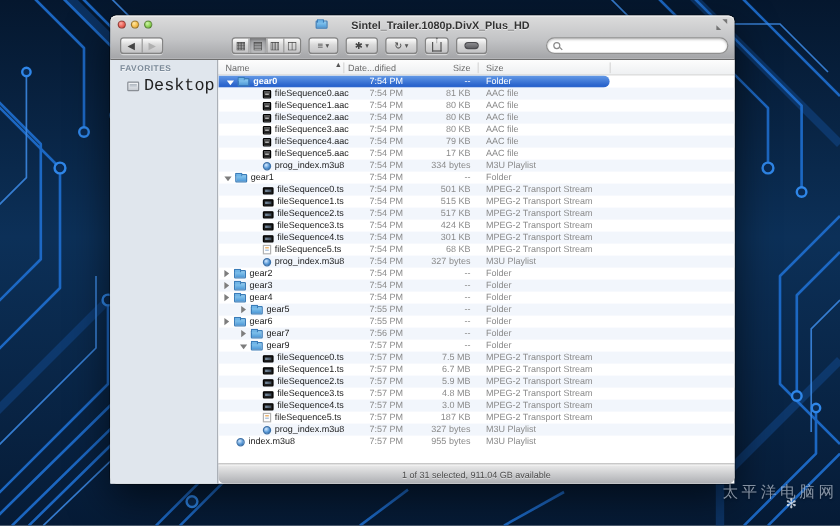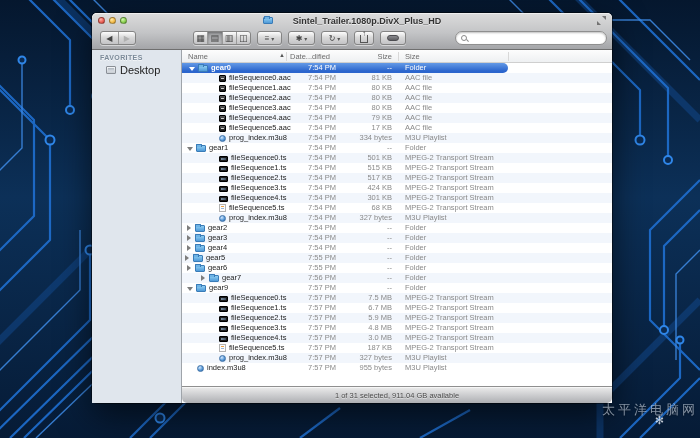--- a/index.html
+++ b/index.html
@@ -62,21 +62,21 @@
   .search{position:absolute;right:5px;top:3px;width:152px;height:14px;border:1px solid #8f8f8f;border-radius:7px;
     background:#fff;box-shadow:inset 0 1px 2px rgba(0,0,0,.25);display:flex;align-items:center;padding:0 5px;gap:3px;}
   .mag{position:relative;width:6px;height:6px;border:1px solid #8a8a8a;border-radius:50%;flex:none;}
   .mag::after{content:"";position:absolute;left:4px;top:4px;width:3px;height:1px;background:#8a8a8a;transform:rotate(45deg);}
   .search input{border:none;outline:none;flex:1;font-size:8px;font-family:inherit;background:transparent;}
 
   
   .winbody{flex:1;display:flex;min-height:0;background:#fff;}
   .sidebar{width:90px;background:#e0e6ed;border-right:1px solid #9fa4aa;padding-top:4px;flex:none;}
   .sb-head{font-size:7px;font-weight:bold;color:#7b8a99;letter-spacing:.4px;padding:0 0 2px 8px;text-shadow:0 1px 0 rgba(255,255,255,.6);}
-  .sb-item{display:flex;align-items:center;gap:4px;padding:1px 0 1px 14px;font-size:11px;color:#222;}
+  .sb-item{display:flex;align-items:center;gap:4px;padding:1px 0 1px 14px;font-size:14px;color:#222;font-family:Liberation Mono, monospace;}
   .fic-desktop{width:10px;height:8px;border:1px solid #8a8f96;border-radius:1px;background:linear-gradient(#f5f7f9,#c8cdd3);position:relative;flex:none;}
   .fic-desktop::after{content:"";position:absolute;inset:1px 1px 2px 1px;background:linear-gradient(#aeb6bf,#d6dbe1);}
 
   .content{flex:1;display:flex;flex-direction:column;min-width:0;position:relative;}
   .colhead{height:13px;background:linear-gradient(#fdfdfd,#eef0f2);border-bottom:1px solid #cfcfcf;position:relative;
     font-size:7.5px;color:#6b6b6b;flex:none;}
   .colhead span{position:absolute;top:2px;}
   .ch-name{left:6px;}
   .ch-sort{left:97px;font-size:6px;color:#555;}
   .ch-date{left:108px;}
@@ -426,21 +426,21 @@
             <span class="cell-name" style="padding-left: 2px;">
               <span class="disc closed"></span>
               <span class="fic fic-folder"></span>
               <span class="nm">gear4</span>
             </span>
             <span class="date">7:54 PM</span>
             <span class="size">--</span>
             <span class="kind">Folder</span>
           </div>
           <div class="row stripe">
-            <span class="cell-name" style="padding-left: 0;">
+            <span class="cell-name" style="padding-left: 16px;">
               <span class="disc closed"></span>
               <span class="fic fic-folder"></span>
               <span class="nm">gear5</span>
             </span>
             <span class="date">7:55 PM</span>
             <span class="size">--</span>
             <span class="kind">Folder</span>
           </div>
           <div class="row">
             <span class="cell-name" style="padding-left: 2px;">
@@ -456,21 +456,21 @@
             <span class="cell-name" style="padding-left: 16px;">
               <span class="disc closed"></span>
               <span class="fic fic-folder"></span>
               <span class="nm">gear7</span>
             </span>
             <span class="date">7:56 PM</span>
             <span class="size">--</span>
             <span class="kind">Folder</span>
           </div>
           <div class="row">
-            <span class="cell-name" style="padding-left: 2px;">
+            <span class="cell-name" style="padding-left: 15px;">
               <span class="disc open"></span>
               <span class="fic fic-folder"></span>
               <span class="nm">gear9</span>
             </span>
             <span class="date">7:57 PM</span>
             <span class="size">--</span>
             <span class="kind">Folder</span>
           </div>
           <div class="row stripe">
             <span class="cell-name" style="padding-left: 37px;">

